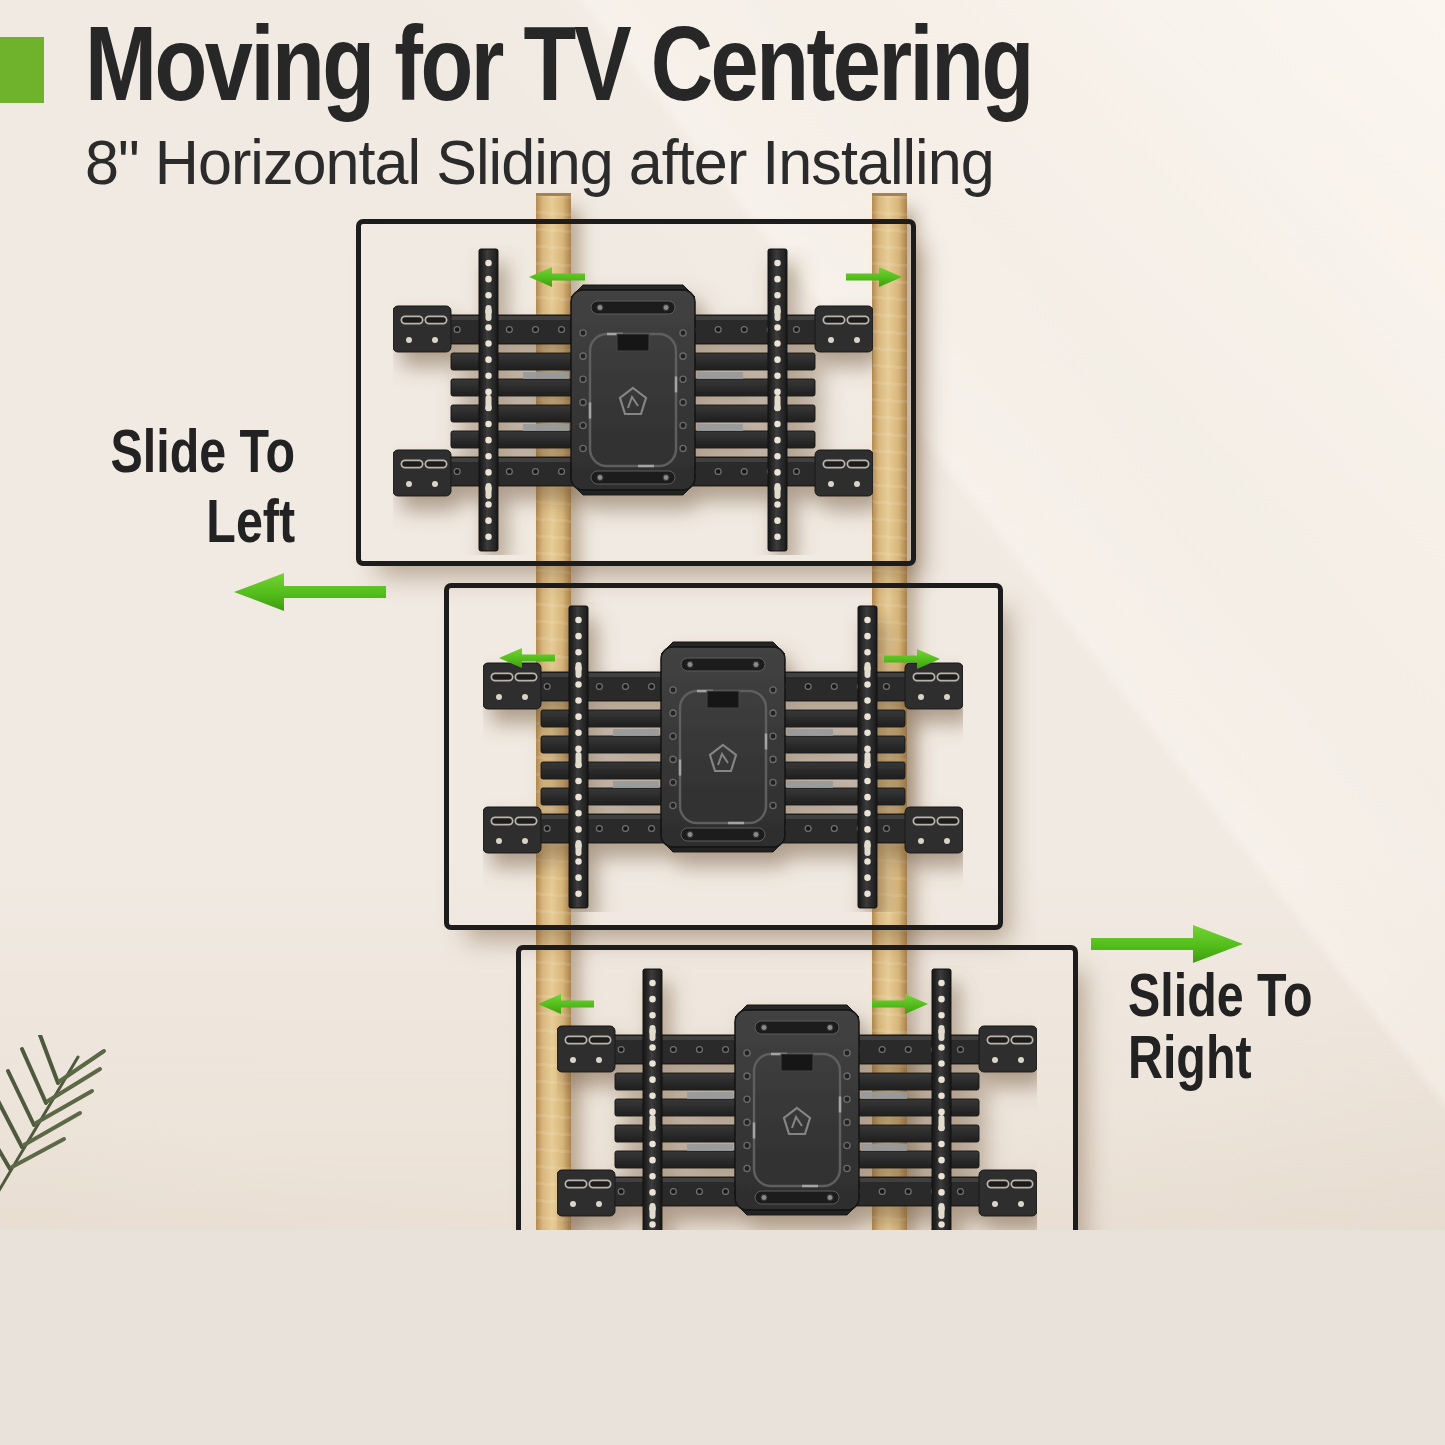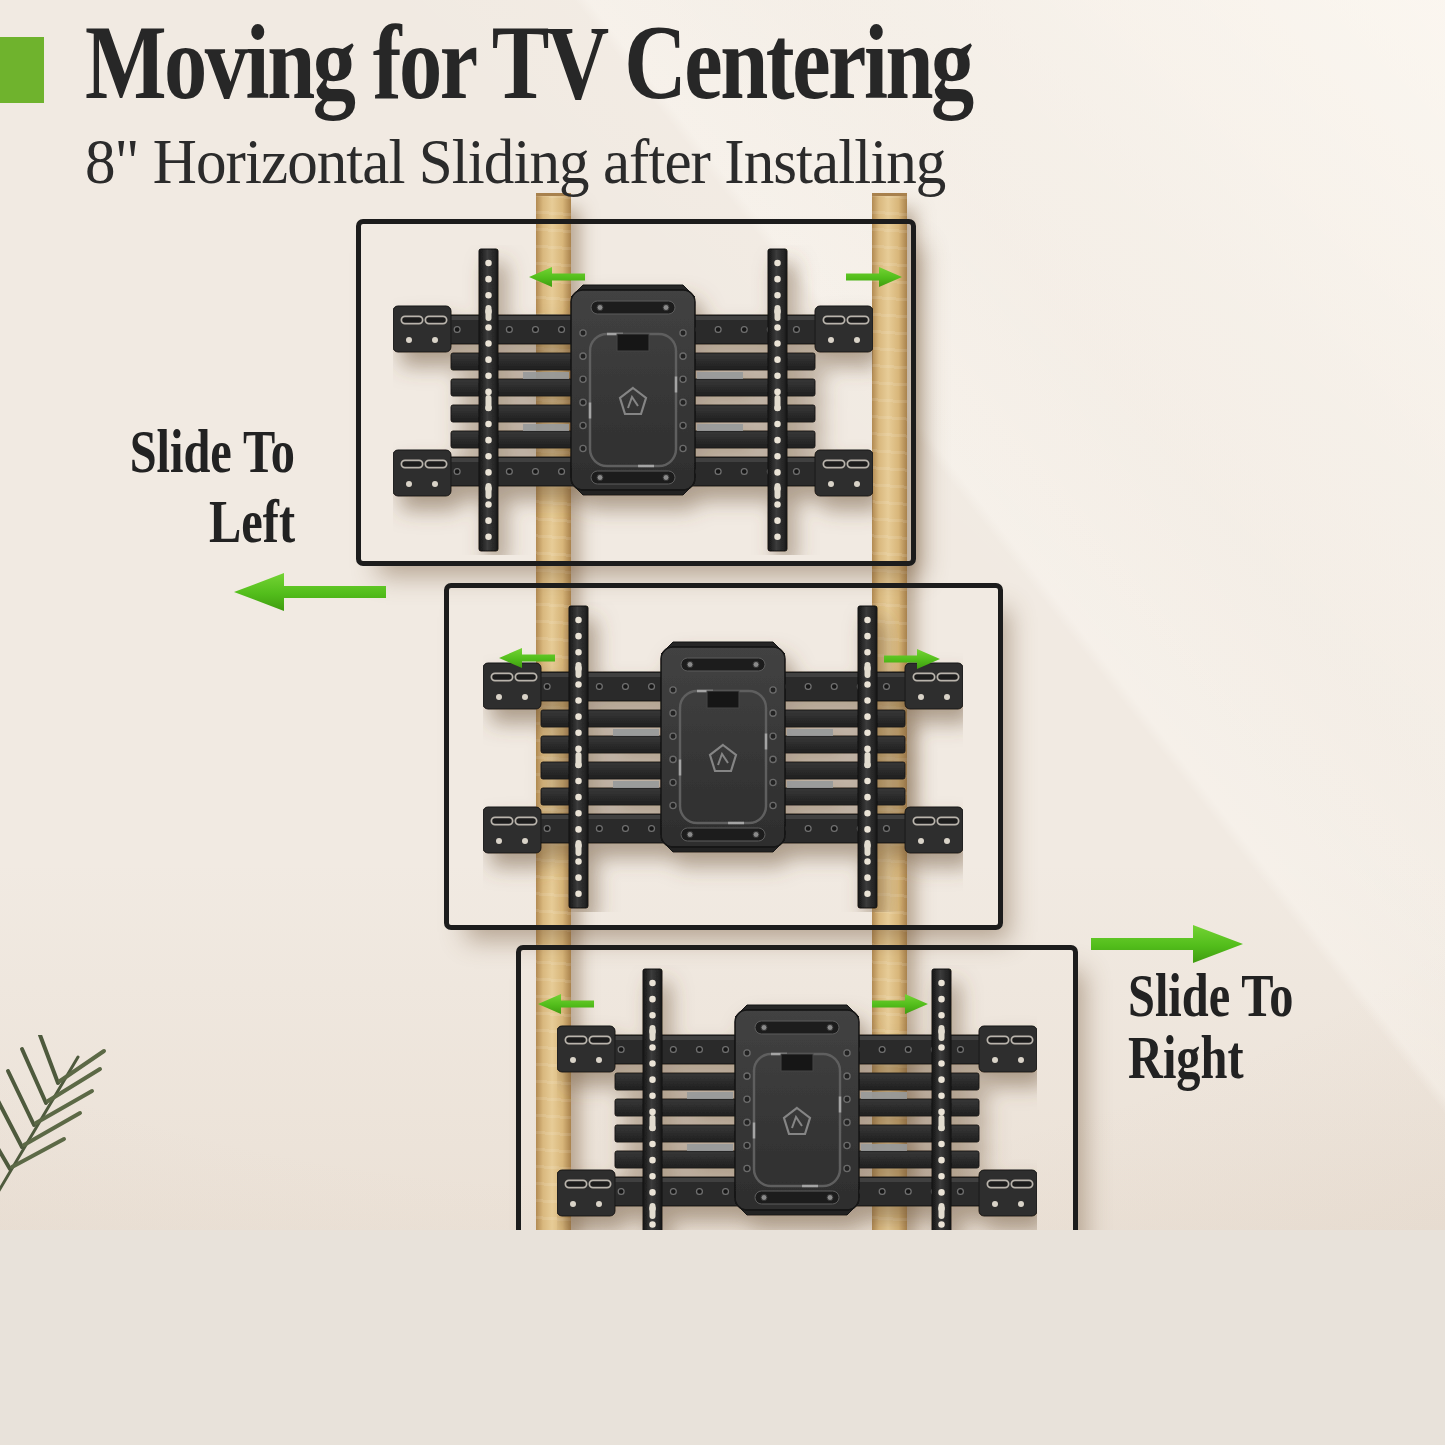--- a/index.html
+++ b/index.html
@@ -1,17 +1,17 @@
 <!DOCTYPE html>
 <html><head>
 <meta charset="utf-8">
 <style>
   html,body{margin:0;padding:0;background:#e8e2da;}
   .canvas{position:relative;width:1445px;height:1230px;overflow:hidden;
-          background:#f1eae2;font-family:Liberation Serif, serif;}
+          background:#f1eae2;font-family:Liberation Sans, sans-serif;}
   .lay{position:absolute;}
 
   
   .wall-light{inset:0;z-index:0;pointer-events:none;background:
     linear-gradient(224deg, rgba(255,251,245,.60) 0%, rgba(255,251,245,.22) 18%, rgba(255,251,245,0) 40%),
     linear-gradient(52deg, rgba(0,0,0,0) 63.8%, rgba(255,252,247,.34) 64.4%, rgba(255,252,247,.12) 74%, rgba(255,252,247,.26) 100%),
     radial-gradient(150% 115% at 42% 36%, rgba(0,0,0,0) 52%, rgba(160,128,100,.16) 100%),
     linear-gradient(180deg, rgba(0,0,0,0) 70%, rgba(190,160,130,.12) 100%);}
 
   

